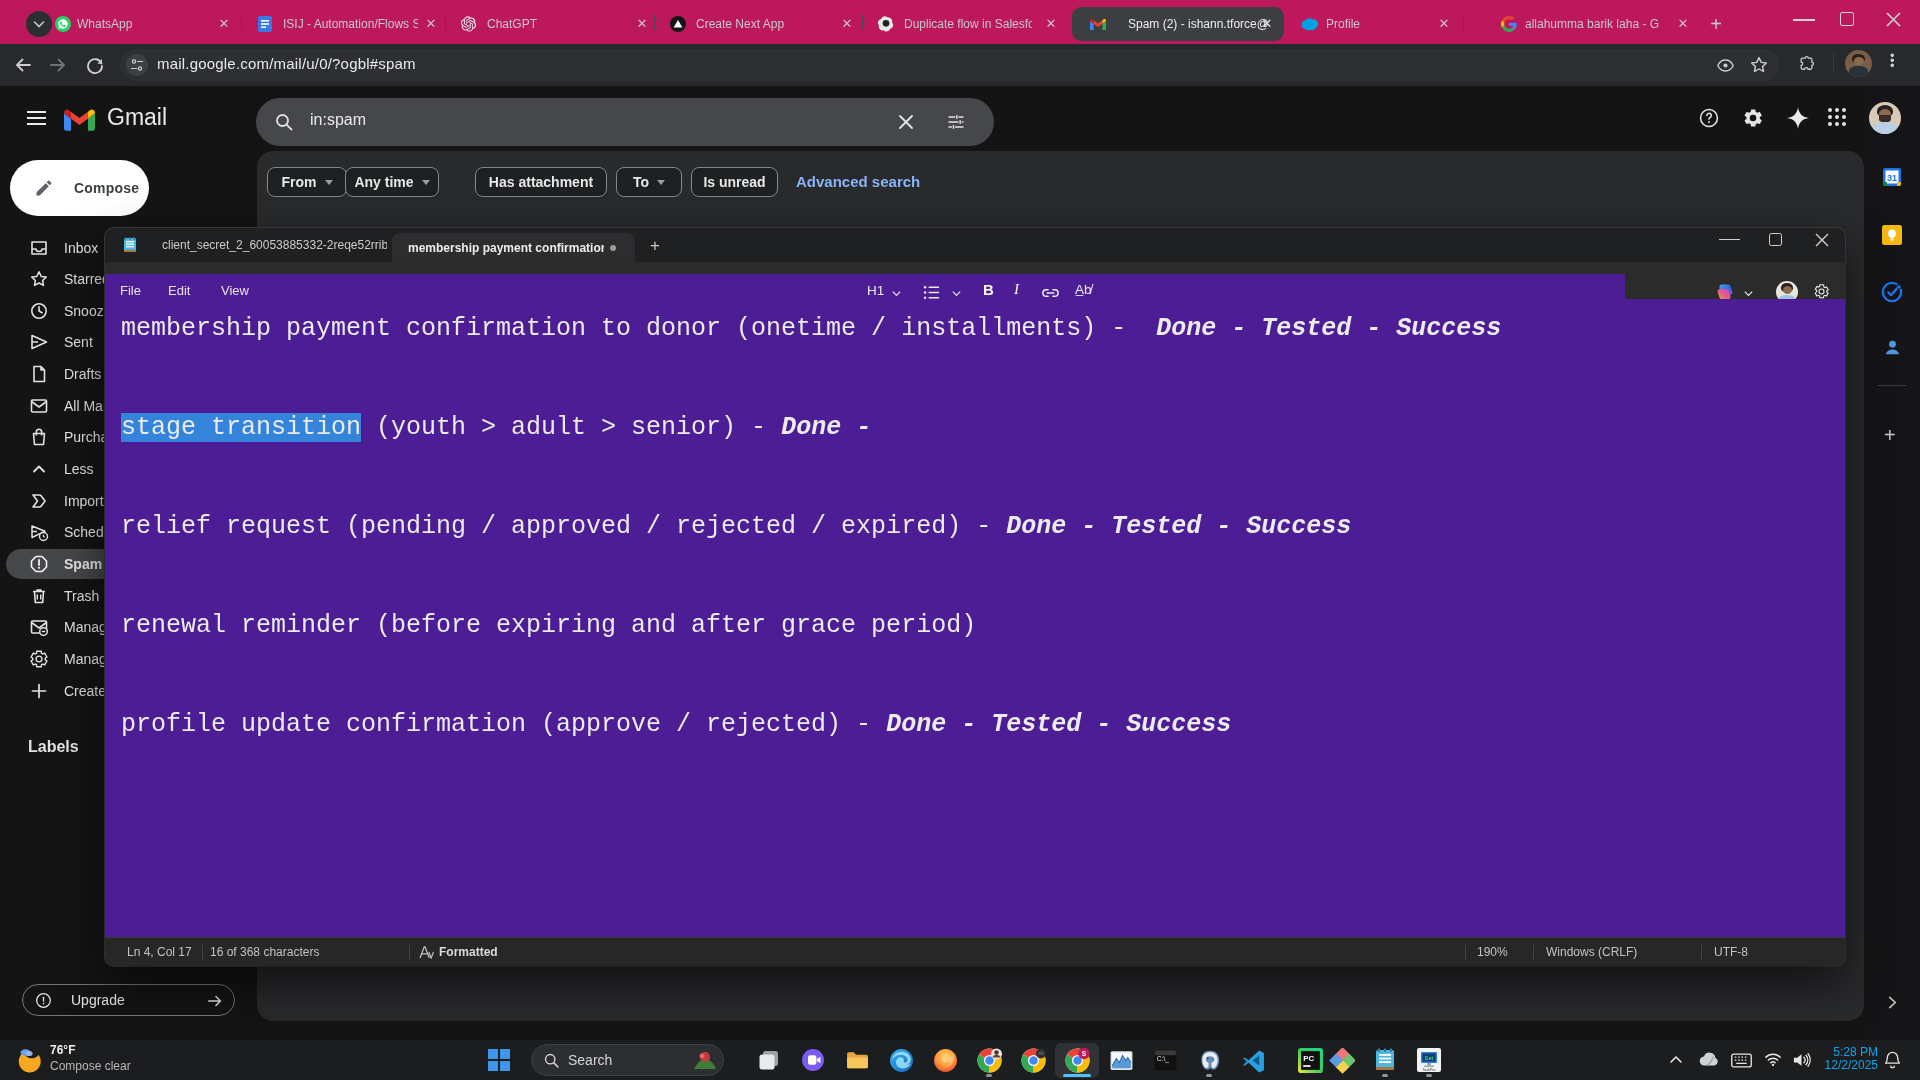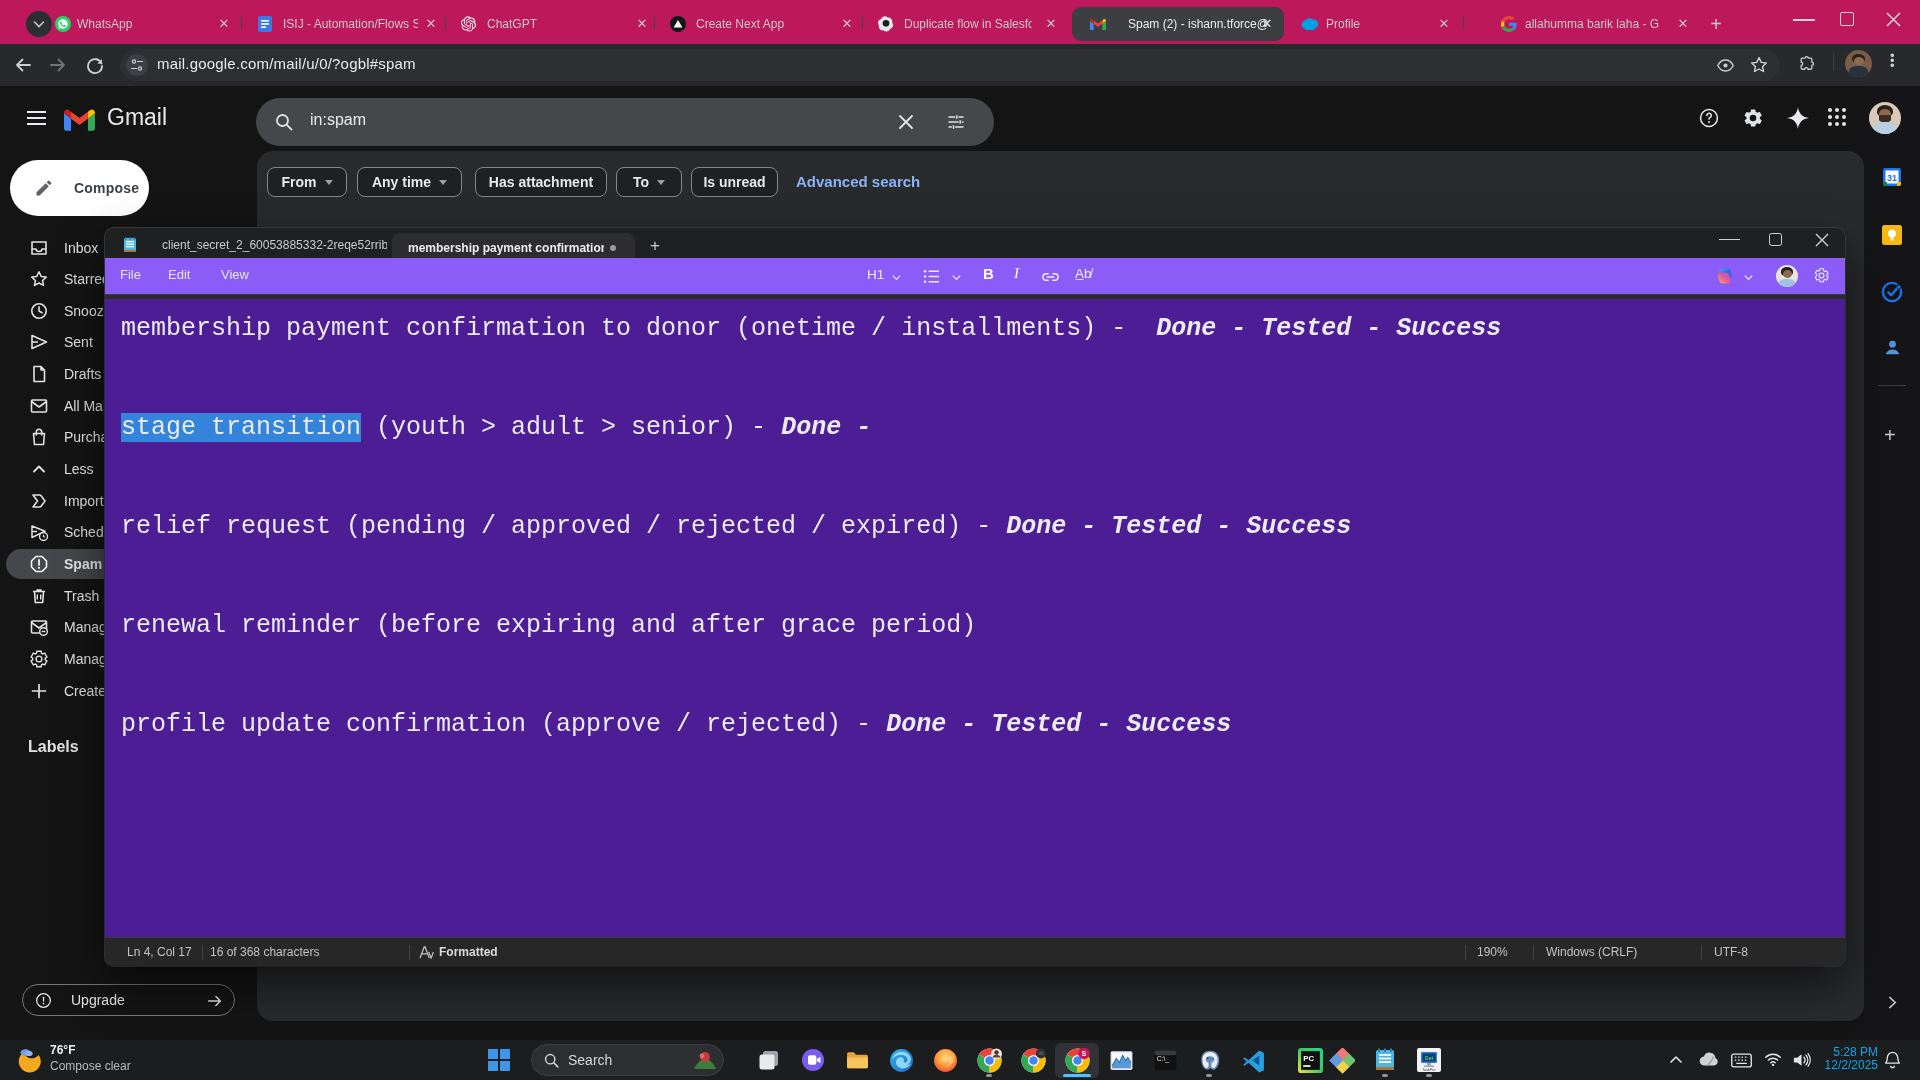--- a/index.html
+++ b/index.html
@@ -23,21 +23,21 @@
 .carr{display:inline-block;width:0;height:0;border-left:4.5px solid transparent;border-right:4.5px solid transparent;border-top:5px solid #9aa0a6;vertical-align:2px;margin-left:8px;}
 .navitem{position:absolute;left:64px;color:#e2e2e2;font-size:14px;white-space:nowrap;}
 .navico{position:absolute;left:29px;width:20px;height:20px;}
 #composebtn{left:10px;top:160px;width:139px;height:56px;background:#fff;border-radius:28px;}
 #searchpill{left:256px;top:98px;width:738px;height:48px;background:#45474b;border-radius:24px;color:#e8e9ea;}
 #upgradepill{left:22px;top:984px;width:213px;height:32px;border:1px solid #74777b;border-radius:16px;color:#e4e4e4;}
 
 #npwin{left:105px;top:228px;width:1740px;height:738px;background:#2b2b2c;border-radius:9px;box-shadow:0 18px 45px rgba(0,0,0,.6),0 0 0 1px #3f3f41;}
 #nptitle{left:0;top:0;width:1740px;height:34px;background:#1f2021;border-radius:9px 9px 0 0;}
 #npactivetab{position:absolute;left:287px;top:5px;width:243px;height:29px;background:#2d2d2f;border-radius:8px 8px 0 0;}
-#npmenu{left:0;top:30px;width:1740px;height:36px;background:#8b5cf6;}
+#npmenu{left:0;top:46px;width:1520px;height:36px;background:#4c1d95;}
 #npeditor{left:0;top:71px;width:1740px;height:638px;background:#4c1d95;}
 .npline{position:absolute;height:33px;line-height:33px;font-family:"Liberation Mono",monospace;font-size:25px;color:#ebebe9;white-space:pre;}
 .npline b,.npline span{font-family:"Liberation Mono",monospace;}
 .npline b{font-weight:bold;font-style:italic;}
 #npstatus{left:0;top:709px;width:1740px;height:29px;background:#272728;border-top:1px solid #3a3a3c;border-radius:0 0 9px 9px;color:#c3c3c3;font-size:12px;}
 .ssep{position:absolute;top:7px;width:1px;height:15px;background:#434345;}
 
 #taskbar{left:0;top:1040px;width:1920px;height:40px;background:#1c1d1f;}
 .tico{position:absolute;top:8px;width:24px;height:24px;}
 </style>
@@ -321,21 +321,21 @@
         <circle cx="10" cy="10" r="8" fill="none" stroke="#e4e4e4" stroke-width="1.5"></circle>
         <path d="M10 6.2v4.6" stroke="#e4e4e4" stroke-width="1.5" stroke-linecap="round"></path>
         <circle cx="10" cy="13.6" r="1" fill="#e4e4e4"></circle>
       </svg>
  <div class="abs" style="left:48px;top:7px;font-size:14px;">Upgrade</div>
  <svg class="abs" style="left:183px;top:7px" width="18" height="18" viewBox="0 0 20 20">
         <path d="M3 10h13M11 5l5 5-5 5" fill="none" stroke="#e4e4e4" stroke-width="1.7" stroke-linecap="round" stroke-linejoin="round"></path>
       </svg>
 </div>
 <div class="chip" style="left:267px;width:80px;">From<span class="carr"></span></div>
-<div class="chip" style="left:357px;width:105px;">Any time<span class="carr"></span></div>
+<div class="chip" style="left:345px;width:94px;">Any time<span class="carr"></span></div>
 <div class="chip" style="left:475px;width:132px;">Has attachment</div>
 <div class="chip" style="left:616px;width:66px;">To<span class="carr"></span></div>
 <div class="chip" style="left:691px;width:87px;">Is unread</div>
 <div class="abs" style="left:796px;top:173px;font-size:15px;font-weight:bold;color:#8ab4f8;">Advanced search</div>
 
 <svg class="abs" style="left:1882px;top:167px" width="20" height="20" viewBox="0 0 20 20">
       <rect x="1" y="1" width="18" height="18" rx="2" fill="#1a73e8"></rect>
       <rect x="3.5" y="3.5" width="13" height="13" fill="#fff"></rect>
       <text x="10" y="13.5" font-size="9" font-weight="bold" fill="#1a73e8" text-anchor="middle" font-family="Liberation Sans">31</text>
       <path d="M1 15h4v4H3a2 2 0 0 1-2-2z" fill="#188038"></path>

